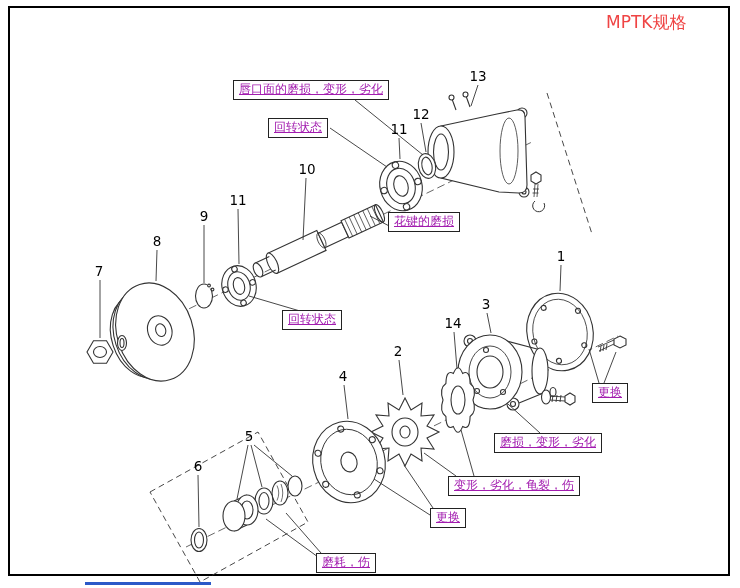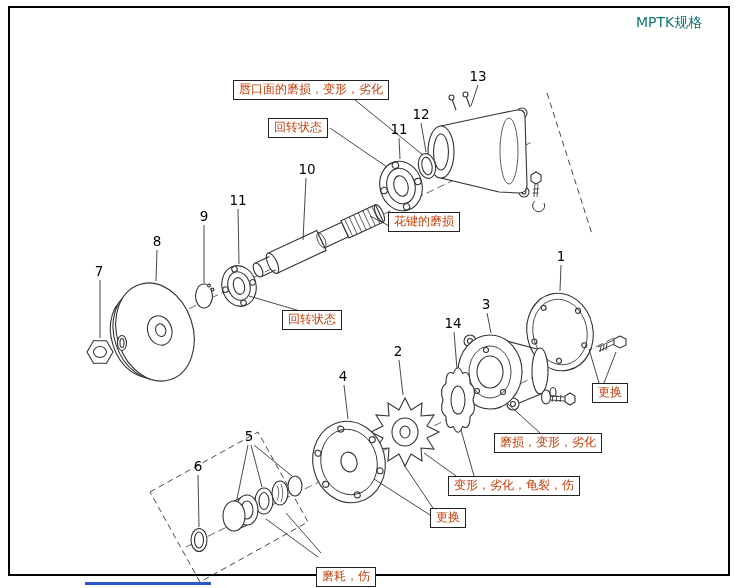--- a/index.html
+++ b/index.html
@@ -6,37 +6,37 @@
   html,body { background:#ececec; }
   .stage {
     position: relative; width: 740px; height: 588px; background: #fff;
     font-family: "DejaVu Sans", "Liberation Sans", sans-serif; overflow: hidden;
   }
   .frame {
     position: absolute; left: 8px; top: 6px; width: 722px; height: 570px;
     border: 2px solid #000;
   }
   .header {
-    position: absolute; left: 636px; top: 14px; font-size: 14px;
-    line-height: 17px; color: #0f766e;
+    position: absolute; left: 606px; top: 14px; font-size: 17px;
+    line-height: 17px; color: #ef4444;
   }
   .callout {
     position: absolute; border: 1px solid #222; background: #fff;
     padding: 1px 5px 2px 5px; font-size: 12px; line-height: 15px;
-    color: #c2410c; white-space: nowrap; z-index: 5;
+    color: #a21caf; white-space: nowrap; z-index: 5; text-decoration: underline;
   }
   #co-lip        { left:233px; top:80px; }
   #co-rot-top    { left:268px; top:118px; }
   #co-spline     { left:388px; top:212px; }
   #co-rot-left   { left:282px; top:310px; }
   #co-replace-r  { left:592px; top:383px; }
   #co-wear       { left:494px; top:433px; }
   #co-crack      { left:448px; top:476px; }
   #co-replace-b  { left:430px; top:508px; }
-  #co-abrasion   { left:316px; top:567px; }
+  #co-abrasion   { left:316px; top:553px; }
   svg.diagram { position: absolute; left: 0; top: 0; z-index: 1; }
   svg.diagram text { font-size: 13.5px; fill: #000; }
   .blue-line {
     position: absolute; left: 85px; top: 582px; width: 126px; height: 3px;
     background: #2b59c8; z-index: 6;
   }
 </style>
 </head>
 <body>
 

